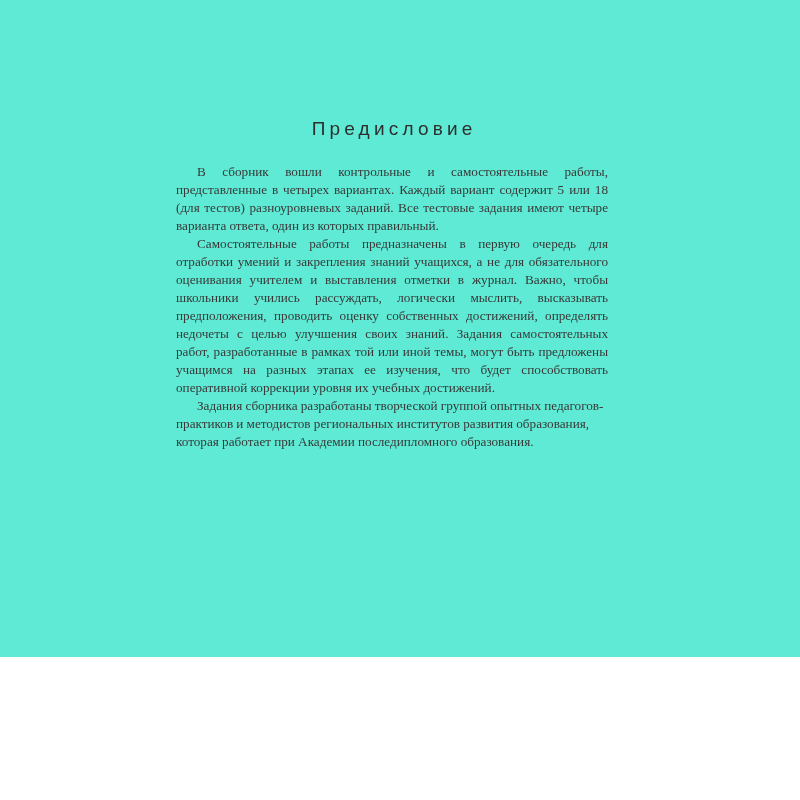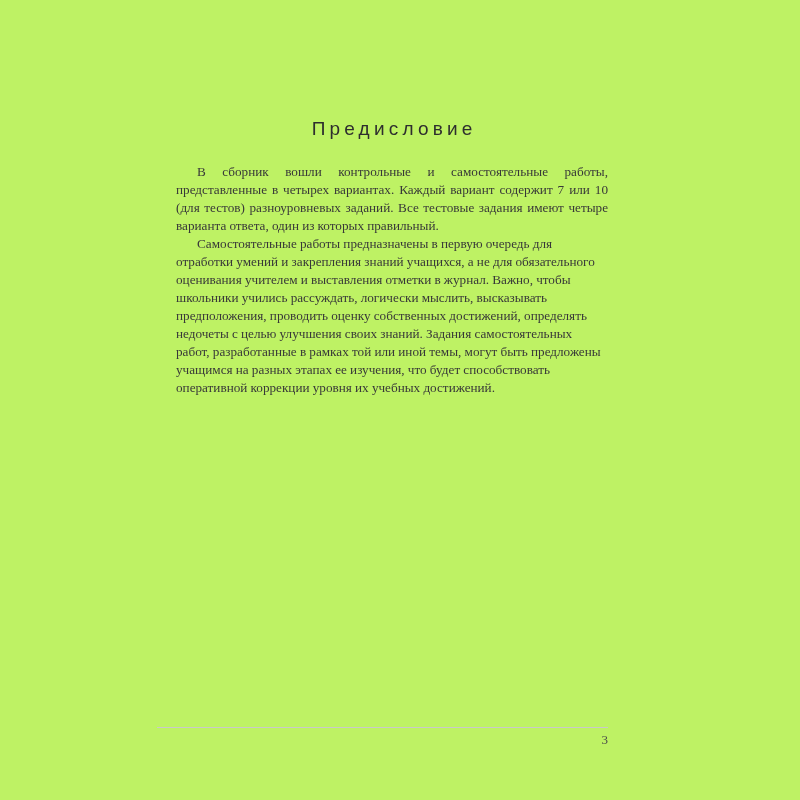--- a/index.html
+++ b/index.html
@@ -11,23 +11,23 @@
     width: 800px;
     height: 800px;
     background: #ffffff;
     font-family: "Liberation Serif", "DejaVu Serif", serif;
     -webkit-font-smoothing: antialiased;
   }
 
   .page {
     position: relative;
     width: 800px;
-    height: 800px;
+    height: 657px;
     box-sizing: border-box;
-    background: #bef264;
+    background: #5eead4;
     overflow: hidden;
   }
 
   
   .content {
     position: absolute;
     left: 176px;
     top: 118px;
     width: 432px;
   }
@@ -88,22 +88,23 @@
 </head>
 <body>
 
 <div class="page">
 
   <div class="content">
 
     <h1 class="chapter-title">Предисловие</h1>
 
     <div class="body-text">
-      <p>В сборник вошли контрольные и самостоятельные работы, представленные в четырех вариантах. Каждый вариант содержит 7 или 10 (для тестов) разноуровневых заданий. Все тестовые задания имеют четыре варианта ответа, один из которых правильный.</p>
+      <p>В сборник вошли контрольные и самостоятельные работы, представленные в четырех вариантах. Каждый вариант содержит 5 или 18 (для тестов) разноуровневых заданий. Все тестовые задания имеют четыре варианта ответа, один из которых правильный.</p>
       <p>Самостоятельные работы предназначены в первую очередь для отработки умений и закрепления знаний учащихся, а не для обязательного оценивания учителем и выставления отметки в журнал. Важно, чтобы школьники учились рассуждать, логически мыслить, высказывать предположения, проводить оценку собственных достижений, определять недочеты с целью улучшения своих знаний. Задания самостоятельных работ, разработанные в рамках той или иной темы, могут быть предложены учащимся на разных этапах ее изучения, что будет способствовать оперативной коррекции уровня их учебных достижений.</p>
+      <p>Задания сборника разработаны творческой группой опытных педагогов-практиков и методистов региональных институтов развития образования, которая работает при Академии последипломного образования.</p>
     </div>
 
   </div>
 
   <div class="footer">
     <div class="footer-rule"></div>
     <div class="page-number">3</div>
   </div>
 
 </div>

